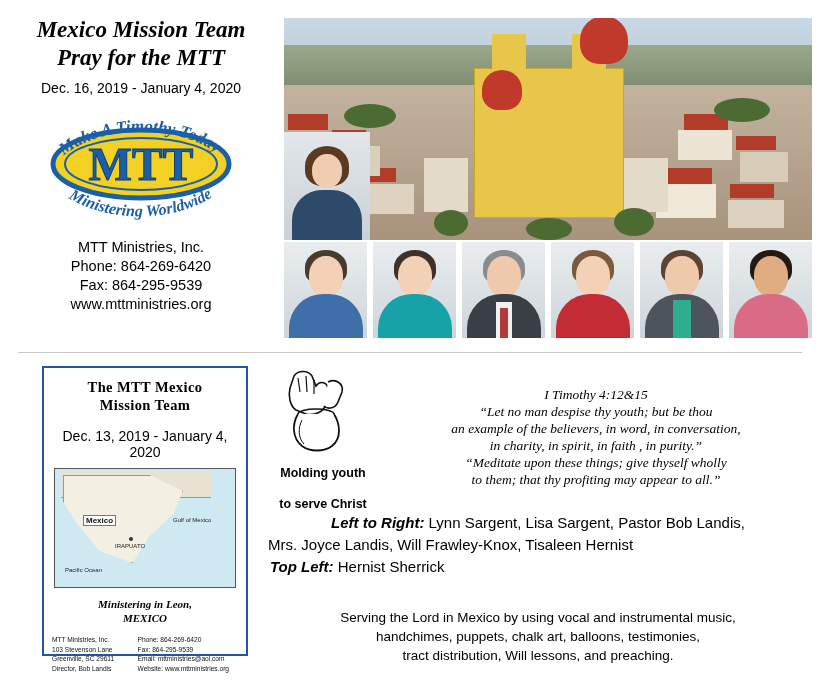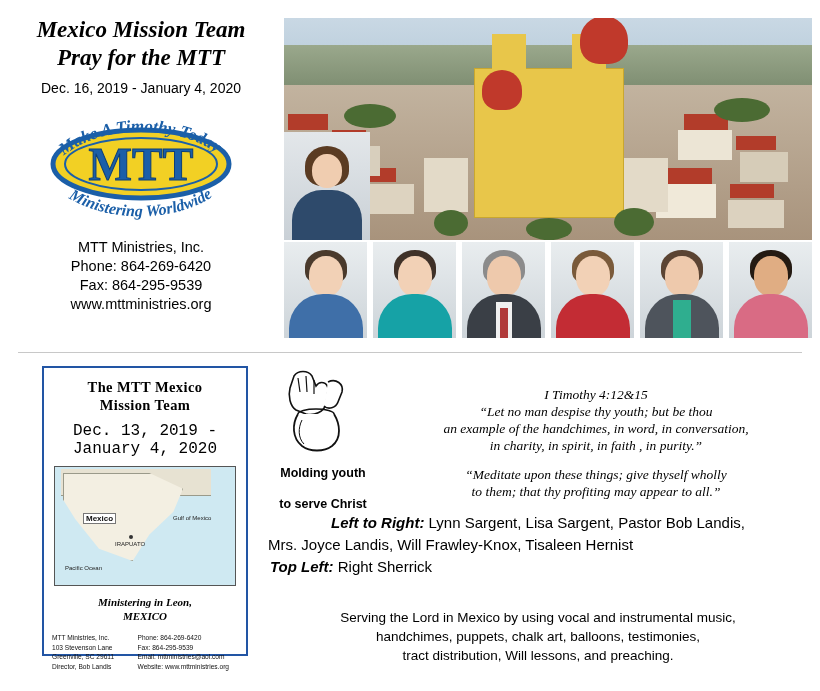--- a/index.html
+++ b/index.html
@@ -167,23 +167,23 @@
     padding: 10px 8px 6px 8px;
   }
   .card-title {
     font-family: "Liberation Serif", serif;
     font-size: 14.5px;
     font-weight: bold;
     letter-spacing: 0.4px;
     line-height: 18px;
   }
   .card-date {
-    font-family: Liberation Mono, monospace;
-    font-size: 16px;
-    margin-top: 8px;
+    font-family: Liberation Sans, sans-serif;
+    font-size: 14px;
+    margin-top: 14px;
   }
   .map {
     margin: 8px auto 0 auto;
     width: 180px; height: 118px;
     border: 1px solid #555;
     position: relative;
     background: #cfe9f2;
     overflow: hidden;
   }
   .map-land {
@@ -250,21 +250,21 @@
     position:absolute;
     left: 386px; top: 386px;
     width: 420px;
     text-align:center;
     font-family:"Liberation Serif", serif;
     font-size: 13.5px;
     line-height: 17px;
   }
   .scripture .ref { font-style: italic; }
   .scripture .verse { font-style: italic; }
-  .scripture .verse2 { font-style: italic; margin-top: 12px; }
+  .scripture .verse2 { font-style: italic; margin-top: 0; }
 
   
   .names {
     position:absolute;
     left: 268px; top: 512px;
     width: 540px;
     text-align:center;
     font-family:"Liberation Sans", sans-serif;
     font-size: 15px;
     line-height: 22px;
@@ -455,33 +455,33 @@
     <path d="M30,46 C24,56 24,70 34,78 C42,84 56,84 64,78 C74,70 72,56 66,46" fill="#ffffff" stroke="#111" stroke-width="1.8"></path>
     <path d="M34,52 C30,60 30,70 36,76" stroke="#111" stroke-width="1" fill="none"></path>
   </svg>
   <div class="pot-caption">Molding youth</div>
   <div class="pot-caption" style="margin-top:16px">to serve Christ</div>
 </div>
 
 <div class="scripture">
   <div class="ref">I Timothy 4:12&amp;15</div>
   <div class="verse">“Let no man despise thy youth; but be thou</div>
-  <div class="verse">an example of the handchimes, in word, in conversation,</div>
+  <div class="verse">an example of the believers, in word, in conversation,</div>
   <div class="verse">in charity, in spirit, in faith , in purity.”</div>
   <div class="verse2">“Meditate upon these things; give thyself wholly</div>
   <div class="verse">to them; that thy profiting may appear to all.”</div>
 </div>
 
 <div class="names">
   <div>
     <span class="lbl">Left to Right:</span><span> Lynn Sargent, Lisa Sargent, Pastor Bob Landis,</span>
   </div>
   <div class="row2">Mrs. Joyce Landis, Will Frawley-Knox, Tisaleen Hernist</div>
   <div class="row3">
-    <span class="lbl">Top Left:</span><span> Right Sherrick</span>
+    <span class="lbl">Top Left:</span><span> Hernist Sherrick</span>
   </div>
 </div>
 
 <div class="serving">
   <div>Serving the Lord in Mexico by using vocal and instrumental music,</div>
   <div>handchimes, puppets, chalk art, balloons, testimonies,</div>
   <div>tract distribution, Will lessons, and preaching.</div>
 </div>
 
 </body></html>

